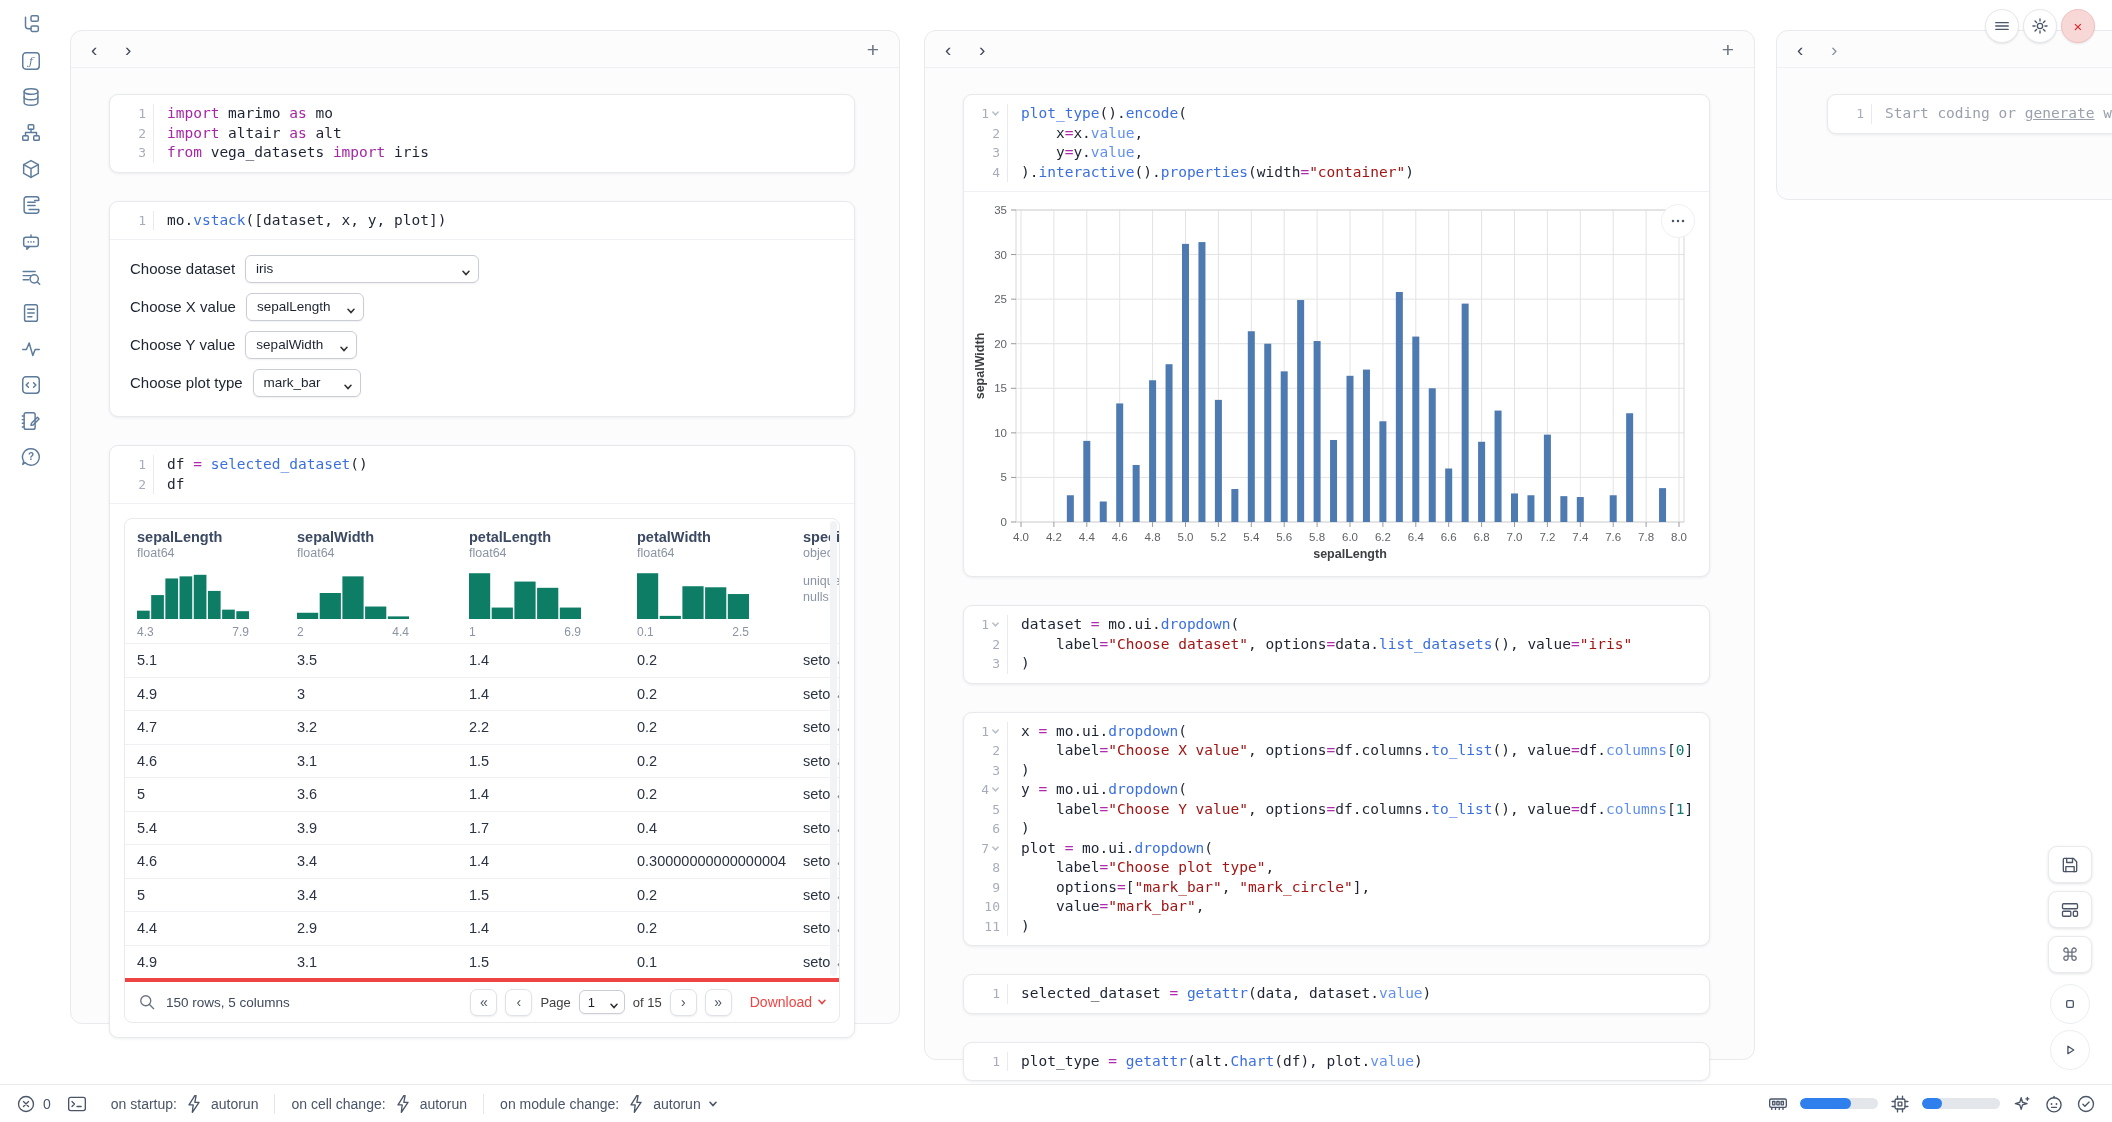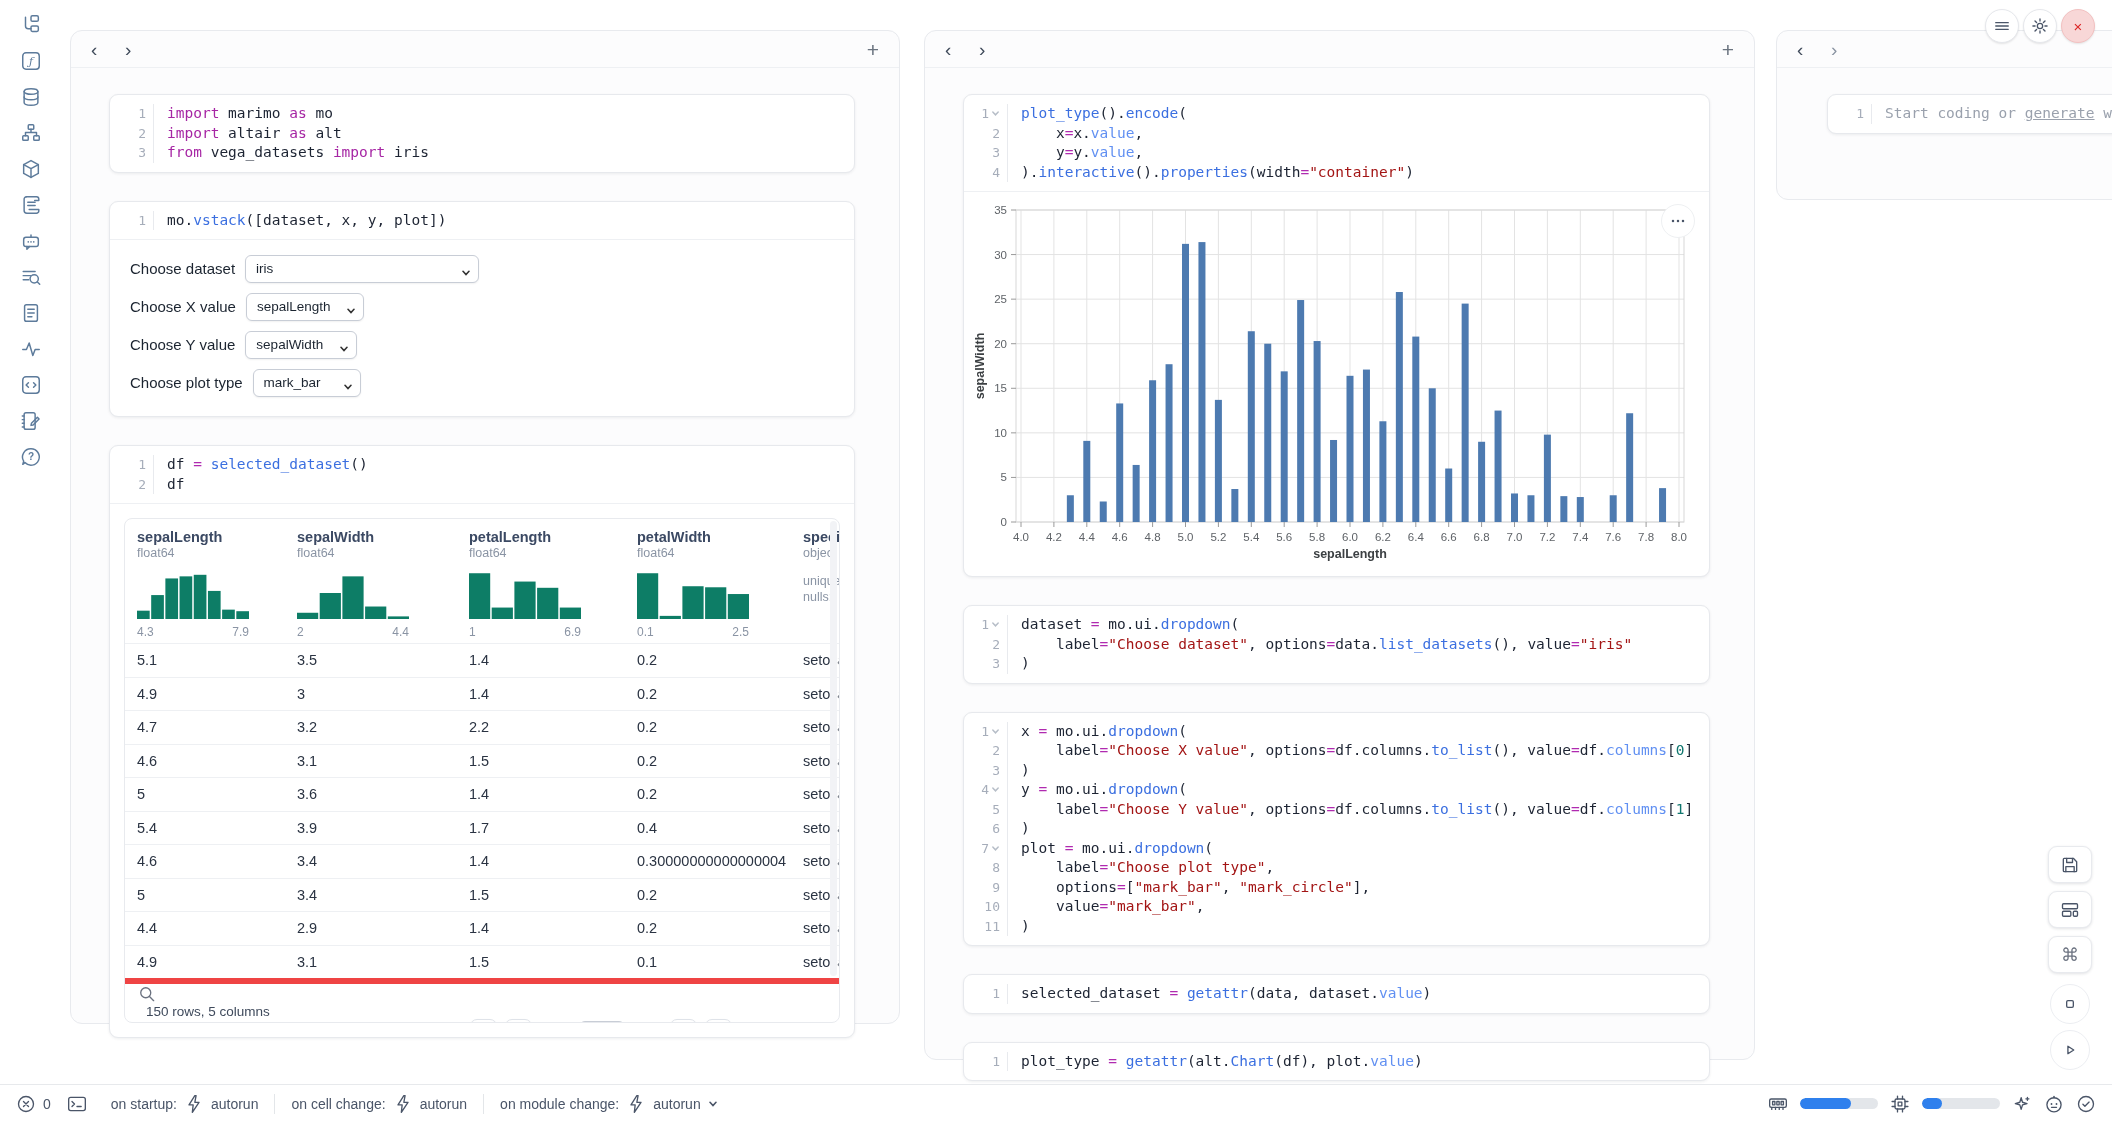--- a/index.html
+++ b/index.html
@@ -67,21 +67,21 @@
   .th .nm { font-size:14.5px; font-weight:bold; color:#3b4963; white-space:nowrap; }
   .th .dt { font-size:12.5px; color:#8a94a4; margin-top:1px; white-space:nowrap; }
   .th .hist { margin-top:7px; }
   .th .mm { width:112px; display:flex; justify-content:space-between; font-size:12px; color:#8a94a4; margin-top:2px; }
   .th .stat { font-size:12.5px; color:#8a94a4; margin-top:2px; white-space:nowrap; overflow:hidden; }
   .th .stat.first { margin-top:14px; }
   .tr { display:flex; border-top:1px solid #eef0f3; height:33.5px; align-items:center; padding-left:12px;
         font-size:14.5px; color:#2a3342; overflow:hidden; }
   .td { flex:none; white-space:nowrap; }
   .sb-track { position:absolute; right:2px; top:2px; width:7px; height:500px; background:#f2f3f6; border-radius:4px; }
-  .tfoot { border-top:6px solid #ef4444; height:44px; display:flex; align-items:flex-start; padding:0 12px;flex-direction:column; }
+  .tfoot { border-top:4px solid #ef4444; height:44px; display:flex; align-items:center; padding:0 12px; }
   .tfoot .summ { font-size:13.5px; color:#3f4a5c; margin-left:9px; }
   .pgr { margin-left:auto; display:flex; align-items:center; gap:8px; }
   .pg-btn { width:27px; height:27px; border:1px solid #dfe3e9; border-radius:7px; background:#fff;
     box-shadow:0 1px 2px rgba(0,0,0,.08); color:#4b5563; font-size:14px; display:flex; align-items:center;
     justify-content:center; cursor:pointer; }
   .pg-txt { font-size:13px; color:#404040; }
   .pg-sel select { height:24px; padding:0 20px 0 8px; font-size:13px; }
   .pg-sel .sel-ch { top:7px; right:6px; }
   .dl { color:#ef4444; font-size:14px; margin-left:10px; display:flex; align-items:center; gap:5px; cursor:pointer; }
 

